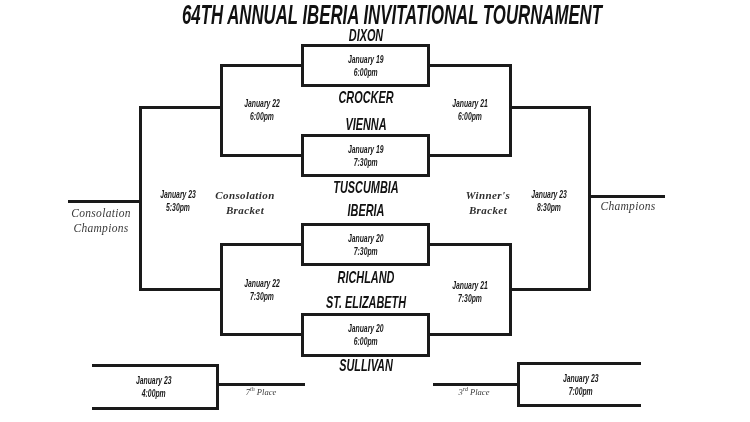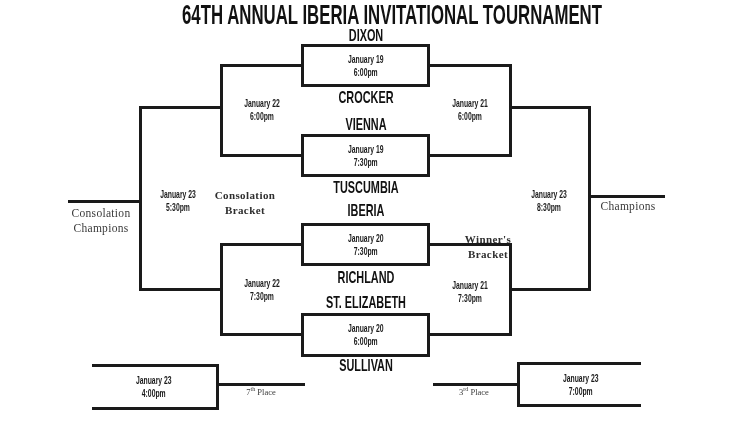--- a/index.html
+++ b/index.html
@@ -2,20 +2,21 @@
 <html><head>
 <meta charset="utf-8">
 <style>
   html,body{margin:0;padding:0;background:#ffffff;}
   #canvas{
     position:relative;
     width:750px;height:422px;
     background:#ffffff;
     font-family:"Liberation Sans",sans-serif;
     overflow:hidden;
+    font-style:italic;
   }
   
   .ln{position:absolute;background:#1a1a1a;}
   .h{height:3px;}
   .v{width:3px;}
   
   .gbox{
     position:absolute;
     border:3px solid #1a1a1a;
     background:#ffffff;
@@ -166,21 +167,21 @@
   </div>
   <div class="sched" style="left:512px;top:188px;width:74px;">
     <div>January 23</div>
     <div>8:30pm</div>
   </div>
 
   <div class="serifb" style="left:203px;top:188px;width:84px;">
     <div>Consolation</div>
     <div>Bracket</div>
   </div>
-  <div class="serifb" style="left:446px;top:188px;width:84px;margin-top:44px;">
+  <div class="serifb" style="left:446px;top:188px;width:84px;">
     <div>Winner's</div>
     <div>Bracket</div>
   </div>
   <div class="serifr" style="left:58px;top:206px;width:86px;">
     <div>Consolation</div>
     <div>Champions</div>
   </div>
   <div class="serifr" style="left:592px;top:199px;width:72px;">Champions</div>
 
   <div class="gbox" style="left:92px;top:364px;width:127px;height:46px;border-left:none;">

